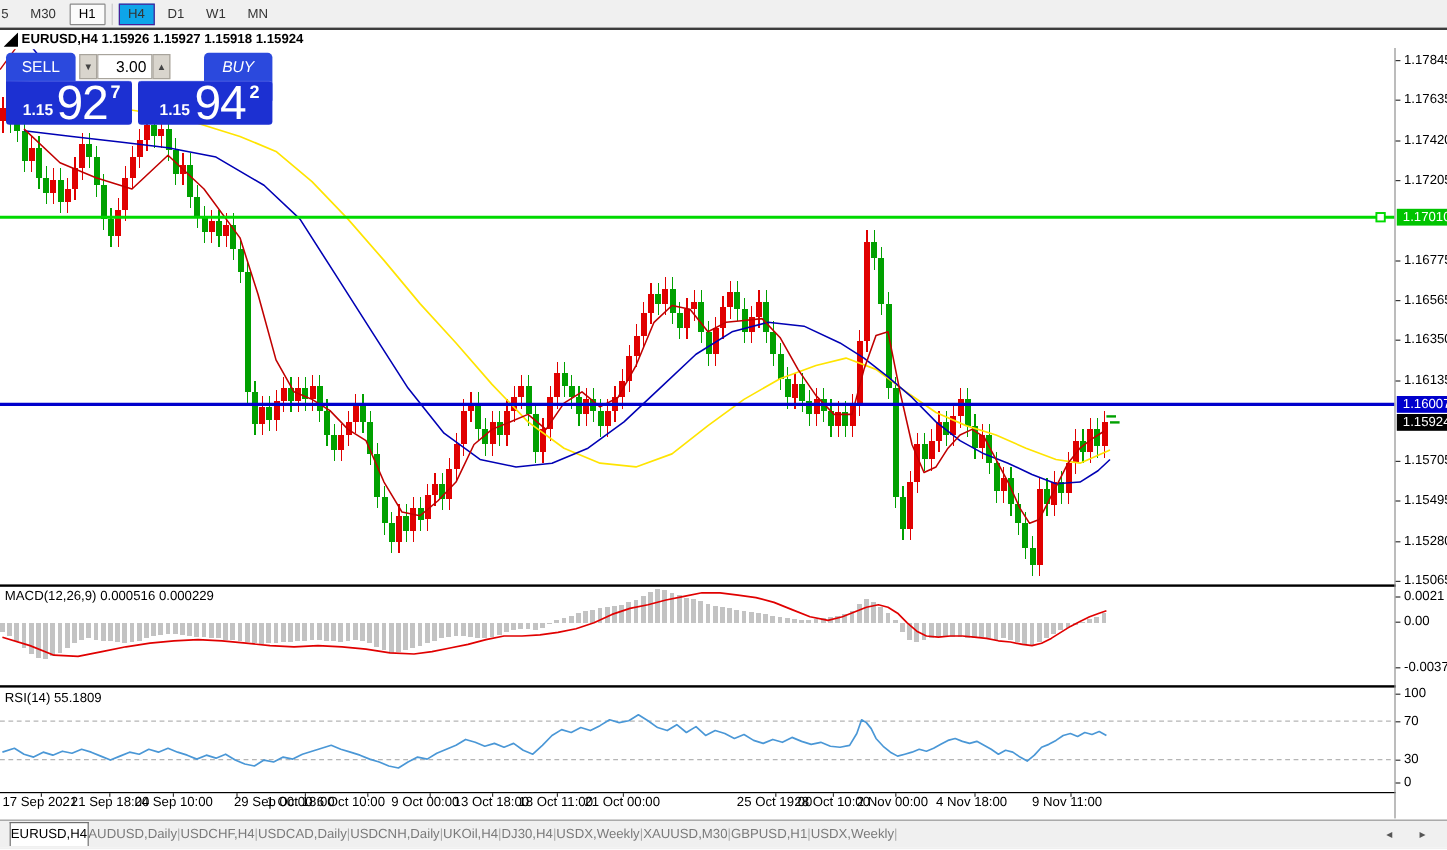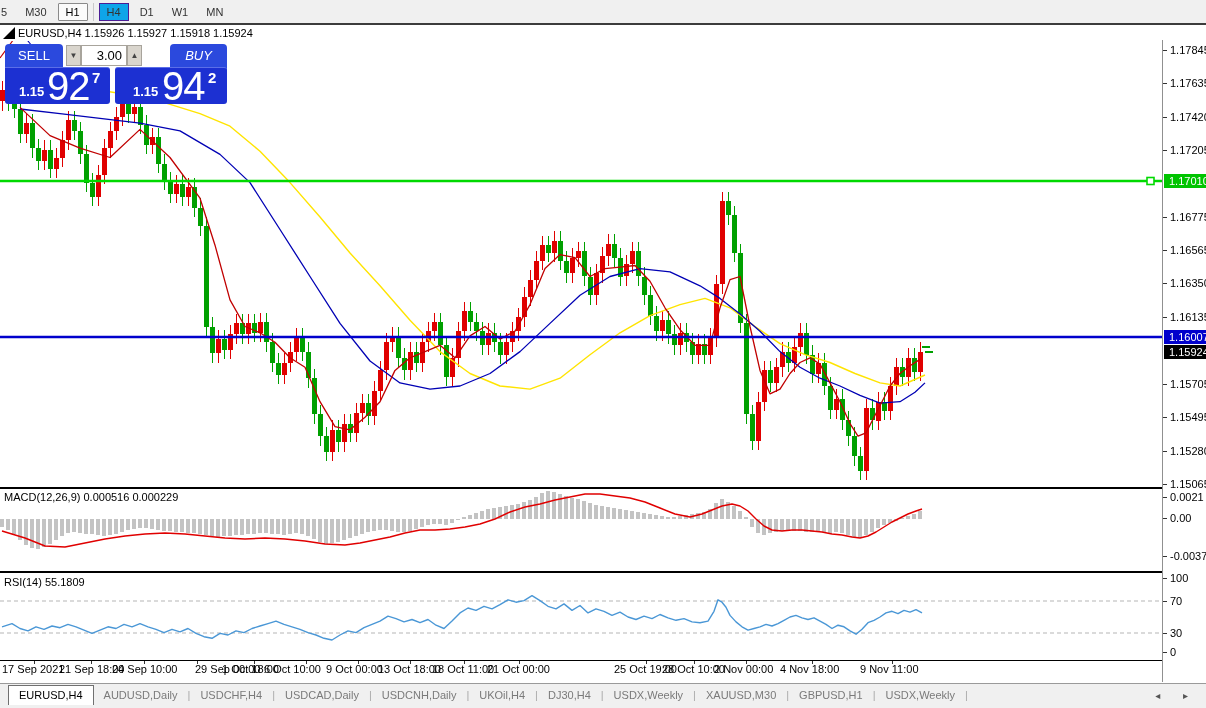--- a/index.html
+++ b/index.html
@@ -9,21 +9,21 @@
   
   #toolbar{left:0;top:0;width:1206px;height:23px;background:#f0f0f0;border-bottom:2px solid #3c3c3c;
            display:flex;align-items:center;}
   .period-btn{padding:2px 7px;margin:0 2px;color:#333;font-size:11px;}
   .period-btn.partial{margin-left:-6px;}
   .period-btn.active{border:1px solid #8a8a8a;background:#fbfbfb;border-radius:1px;color:#000;}
   .period-btn.highlight{background:#0ea5e9;border:1px solid #4c1d95;}
   .toolbar-sep{width:1px;height:18px;background:#c8c8c8;margin:0 3px;}
   
   #title-row{left:0;top:25px;width:1160px;height:16px;background:#fff;z-index:2;}
-  #chart-title{left:18px;top:27px;font-weight:400;font-size:11px;z-index:3;white-space:nowrap;}
+  #chart-title{left:18px;top:27px;font-weight:700;font-size:11px;z-index:3;white-space:nowrap;}
   
   #trade-panel{left:5px;top:44px;width:222px;height:59px;z-index:5;}
   .tp-row1{position:absolute;left:0;top:0;width:222px;height:24px;}
   .tp-btn{position:absolute;top:0;height:40px;background:#2b49dd;color:#fff;text-align:center;
           line-height:23px;font-size:13px;border-radius:4px 4px 0 0;}
   #sell-btn{left:0;width:58px;}
   #buy-btn{left:165px;width:57px;font-style:italic;}
   #vol-group{position:absolute;left:61px;top:1px;height:21px;}
   .spin-btn{position:absolute;top:0;width:15px;height:21px;background:#d9d5cd;border:1px solid #a8a49c;
             text-align:center;line-height:19px;font-size:8px;color:#444;box-sizing:border-box;}
@@ -43,21 +43,21 @@
              padding-left:5px;width:39px;}
   .ind-label{position:absolute;font-size:11px;color:#000;z-index:2;white-space:nowrap;}
   .time-label{position:absolute;top:2px;font-size:11px;white-space:nowrap;}
   .time-tick{position:absolute;top:0;width:1px;height:3px;background:#333;}
   
   .hsep{position:absolute;left:0;width:1163px;background:#000;}
   #axis-vline{left:1162px;top:40px;width:1px;height:642px;background:#909090;}
   
   #tab-bar{left:0;top:683px;width:1206px;height:22px;background:#f0f0f0;border-top:1px solid #9a9a9a;
            display:flex;align-items:center;}
-  .tab{color:#7a7a7a;font-size:11px;padding:0 10px;white-space:nowrap;}
+  .tab{color:#7a7a7a;font-size:11px;padding:0 0;white-space:nowrap;}
   .tab.active{background:#fff;color:#000;border:1px solid #707070;border-bottom:none;height:19px;
               line-height:19px;margin-left:8px;font-weight:400;}
   .tab-sep{color:#aaa;}
   #tab-arrows{margin-left:auto;margin-right:8px;color:#555;font-size:10px;letter-spacing:10px;}
   #status-strip{left:0;top:706px;width:1206px;height:2px;background:#f0f0f0;}
   svg{display:block;}
 </style>
 </head>
 <body>
 

